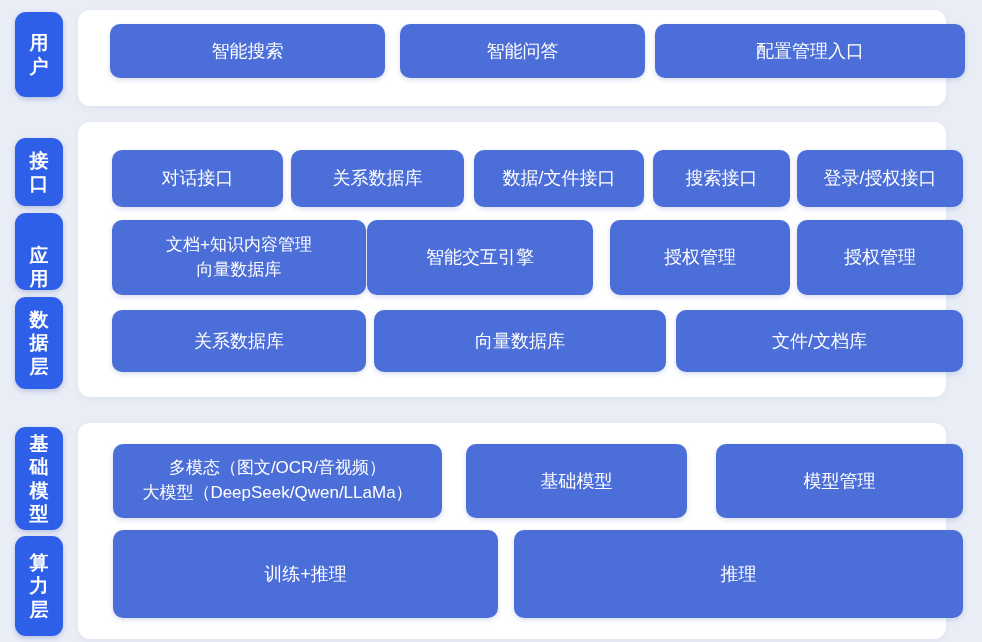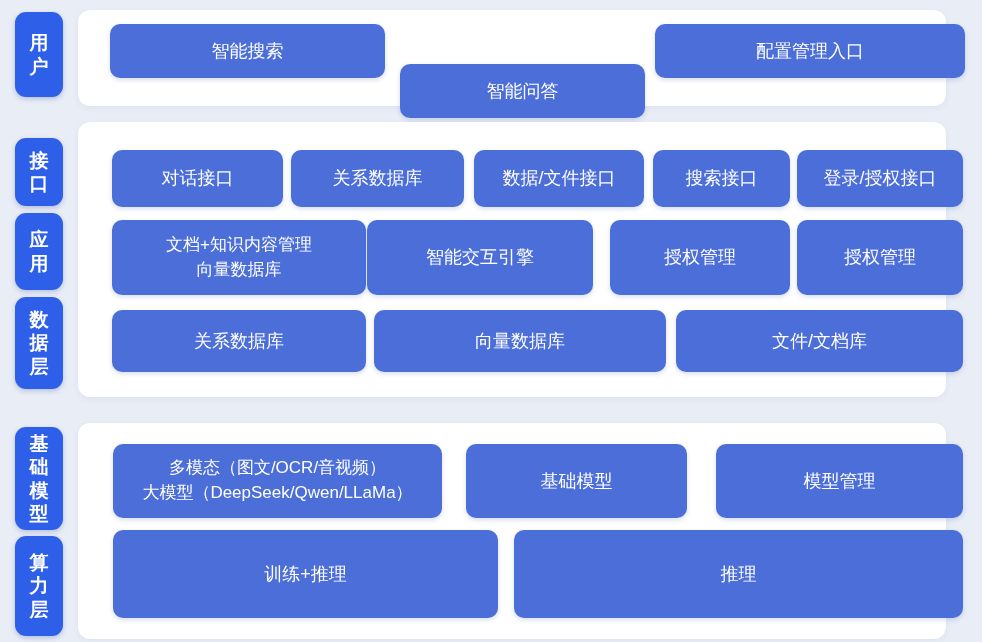--- a/index.html
+++ b/index.html
@@ -62,36 +62,36 @@
 <body>
 
 <div class="page" style="--bg: #e9edf6; --panel: #ffffff; --layer: #2e5fe8; --block: #4b6ed8;">
 
   <div class="layer-tab" style="top:12px;height:85px;">
     <span>用户</span>
   </div>
   <div class="layer-tab" style="top:138px;height:68px;">
     <span>接口</span>
   </div>
-  <div class="layer-tab" style="top:213px;height:77px;">
+  <div class="layer-tab" style="top:213px;height:77px;align-items:flex-end;">
     <span>应用</span>
   </div>
   <div class="layer-tab" style="top:297px;height:92px;">
     <span>数据层</span>
   </div>
   <div class="layer-tab" style="top:427px;height:103px;">
     <span>基础模型</span>
   </div>
   <div class="layer-tab" style="top:536px;height:100px;">
     <span>算力层</span>
   </div>
 
   <div class="panel" style="top:10px;height:96px;">
     <div class="block" style="left:32px;top:14px;width:275px;height:54px;">智能搜索</div>
-    <div class="block" style="left:322px;top:14px;width:245px;height:54px;margin-top:40px;">智能问答</div>
+    <div class="block" style="left:322px;top:14px;width:245px;height:54px;">智能问答</div>
     <div class="block" style="left:577px;top:14px;width:310px;height:54px;">配置管理入口</div>
   </div>
 
   <div class="panel" style="top:122px;height:275px;">
 
     <div class="block" style="left:34px;top:28px;width:171px;height:57px;">对话接口</div>
     <div class="block" style="left:213px;top:28px;width:173px;height:57px;">关系数据库</div>
     <div class="block" style="left:396px;top:28px;width:170px;height:57px;">数据/文件接口</div>
     <div class="block" style="left:575px;top:28px;width:137px;height:57px;">搜索接口</div>
     <div class="block" style="left:719px;top:28px;width:166px;height:57px;">登录/授权接口</div>

